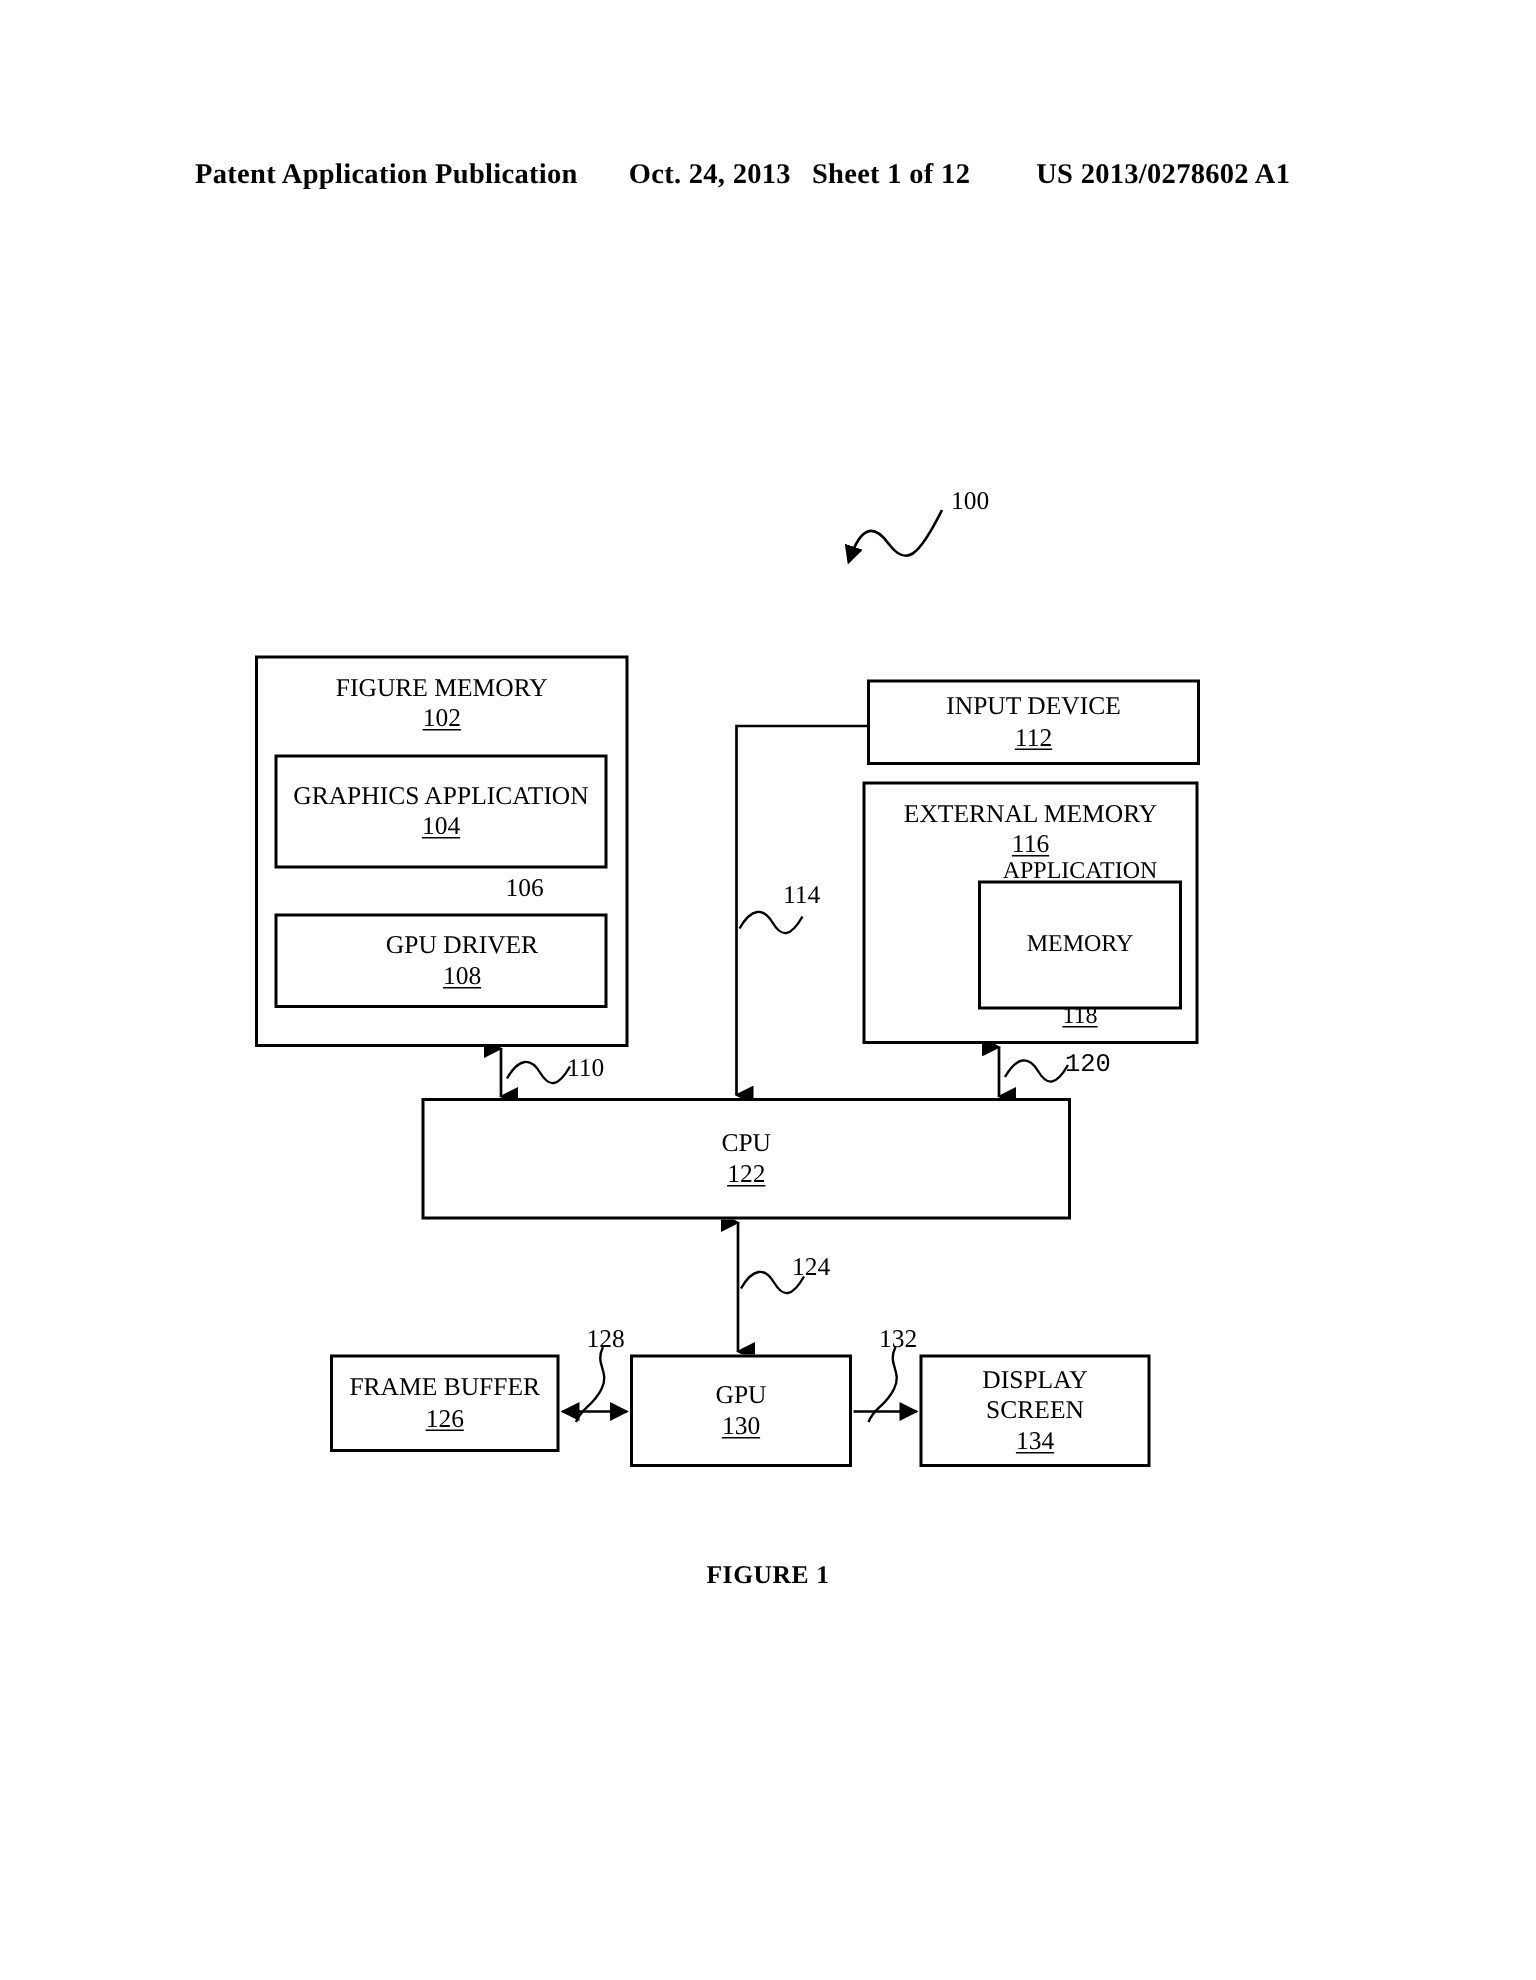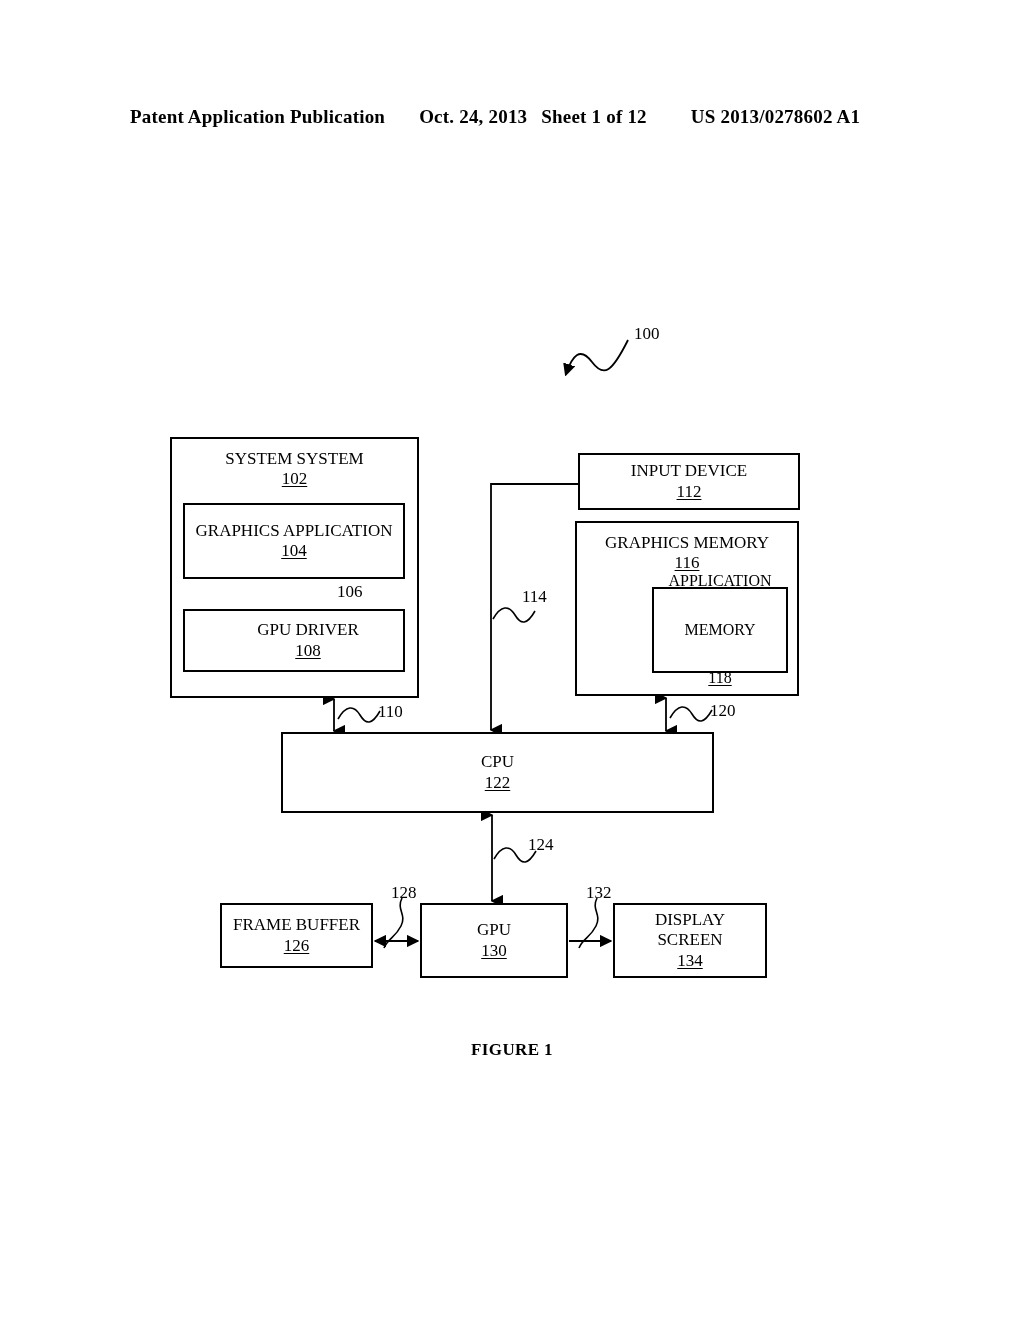--- a/index.html
+++ b/index.html
@@ -100,21 +100,21 @@
   .ref-label {
     position: absolute;
     font-size: 17px;
     line-height: 1;
     white-space: nowrap;
   }
   #ref-100 { left: 634px; top: 325px; }
   #ref-106 { left: 337px; top: 583px; }
   #ref-110 { left: 378px; top: 703px; }
   #ref-114 { left: 522px; top: 588px; }
-  #ref-120 { left: 710px; top: 702px; }
+  #ref-120 { left: 710px; top: 702px; font-family: Liberation Mono, monospace; }
   #ref-124 { left: 528px; top: 836px; }
   #ref-128 { left: 391px; top: 884px; }
   #ref-132 { left: 586px; top: 884px; }
 
   
   #figure-caption {
     position: absolute;
     left: 0;
     top: 1040px;
     width: 1024px;
@@ -193,41 +193,41 @@
       <path d="M 402 898 C 396 910, 407 914, 401 926 C 395 938, 388 938, 384 948" fill="none" stroke="#000" stroke-width="1.6"></path>
     </g>
 
     <g>
       <line x1="569" y1="941" x2="611" y2="941" stroke="#000" stroke-width="1.8" marker-end="url(#arrEnd)"></line>
       <path d="M 597 898 C 591 910, 602 914, 596 926 C 590 938, 583 938, 579 948" fill="none" stroke="#000" stroke-width="1.6"></path>
     </g>
   </svg>
 
   <div class="box label-top" id="box-system-memory">
-    <span class="box-title">SYSTEM SYSTEM</span>
+    <span class="box-title">FIGURE MEMORY</span>
     <span class="box-ref">102</span>
   </div>
 
   <div class="box label-center" id="box-graphics-app">
     <span class="box-title">GRAPHICS APPLICATION</span>
     <span class="box-ref">104</span>
   </div>
 
   <div class="box label-center" id="box-gpu-driver">
     <span class="box-title">GPU DRIVER</span>
     <span class="box-ref">108</span>
   </div>
 
   <div class="box label-center" id="box-input-device">
     <span class="box-title">INPUT DEVICE</span>
     <span class="box-ref">112</span>
   </div>
 
   <div class="box label-top" id="box-external-memory">
-    <span class="box-title">GRAPHICS MEMORY</span>
+    <span class="box-title">EXTERNAL MEMORY</span>
     <span class="box-ref">116</span>
   </div>
 
   <div class="box label-center" id="box-application-memory">
     <span class="box-title">APPLICATION</span>
     <span class="box-title">MEMORY</span>
     <span class="box-ref">118</span>
   </div>
 
   <div class="box label-center" id="box-cpu">

